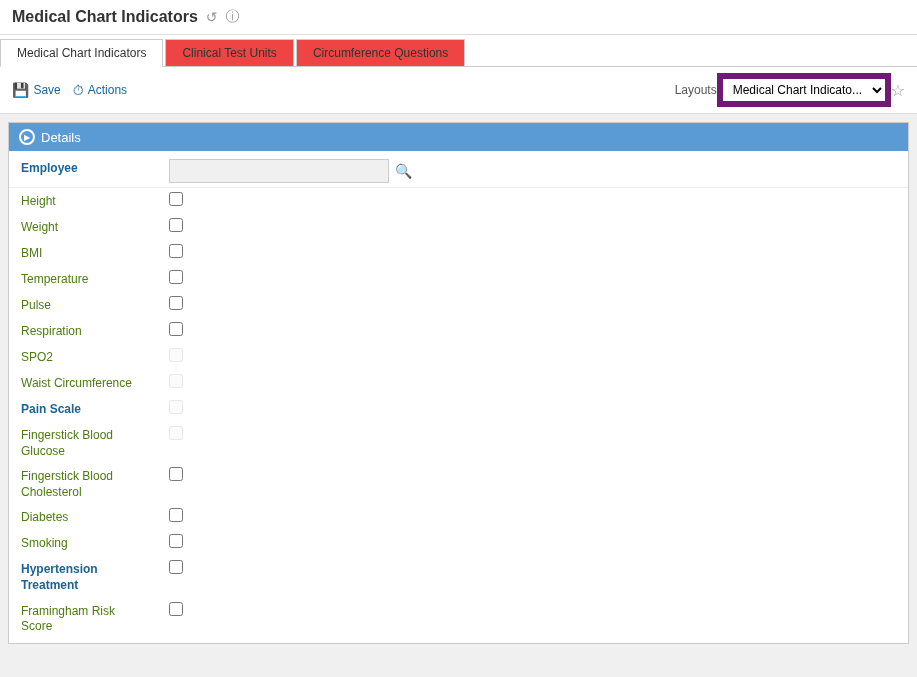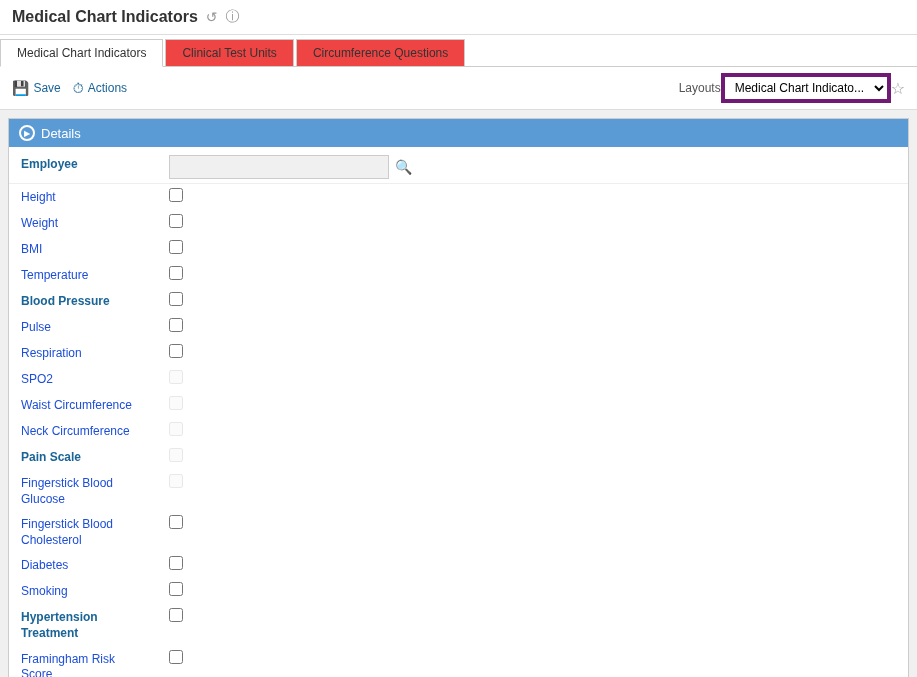--- a/index.html
+++ b/index.html
@@ -77,21 +77,21 @@
     }
     .toolbar-right {
       display: flex;
       align-items: center;
     }
     .layouts-label {
       color: #555;
       font-size: 12px;
     }
     .layouts-select {
-      border: 4px solid #701a75;
+      border: 6px solid #701a75;
       padding: 3px 6px;
       font-size: 12px;
       background: #fff;
       min-width: 150px;
     }
     .star-icon {
       color: #999;
       font-size: 16px;
       cursor: pointer;
     }
@@ -130,21 +130,21 @@
       display: flex;
       align-items: flex-start;
       padding: 4px 12px;
       min-height: 26px;
       gap: 8px;
     }
     .form-label {
       width: 140px;
       min-width: 140px;
       font-size: 12px;
-      color: #1d4ed8;
+      color: #4d7c0f;
       padding-top: 2px;
       line-height: 1.3;
     }
     .form-label.bold {
       font-weight: bold;
       color: #1a6496;
     }
     .form-control {
       flex: 1;
       display: flex;
@@ -262,26 +262,20 @@
         </div>
       </div>
 
       <div class="form-row">
         <div class="form-label">Temperature</div>
         <div class="form-control">
           <input type="checkbox" class="checkbox-input" style="">
         </div>
       </div>
 
-      <div class="form-row">
-        <div class="form-label bold">Blood Pressure</div>
-        <div class="form-control">
-          <input type="checkbox" class="checkbox-input" style="">
-        </div>
-      </div>
 
       <div class="form-row">
         <div class="form-label">Pulse</div>
         <div class="form-control">
           <input type="checkbox" class="checkbox-input" style="">
         </div>
       </div>
 
       <div class="form-row">
         <div class="form-label">Respiration</div>
@@ -297,26 +291,20 @@
         </div>
       </div>
 
       <div class="form-row">
         <div class="form-label">Waist Circumference</div>
         <div class="form-control">
           <input type="checkbox" class="checkbox-input" disabled="" style="">
         </div>
       </div>
 
-      <div class="form-row">
-        <div class="form-label">Neck Circumference</div>
-        <div class="form-control">
-          <input type="checkbox" class="checkbox-input" disabled="" style="">
-        </div>
-      </div>
 
       <div class="form-row">
         <div class="form-label bold">Pain Scale</div>
         <div class="form-control">
           <input type="checkbox" class="checkbox-input" disabled="" style="">
         </div>
       </div>
 
       <div class="form-row">
         <div class="form-label" style="line-height:1.3">Fingerstick Blood<br>Glucose</div>

